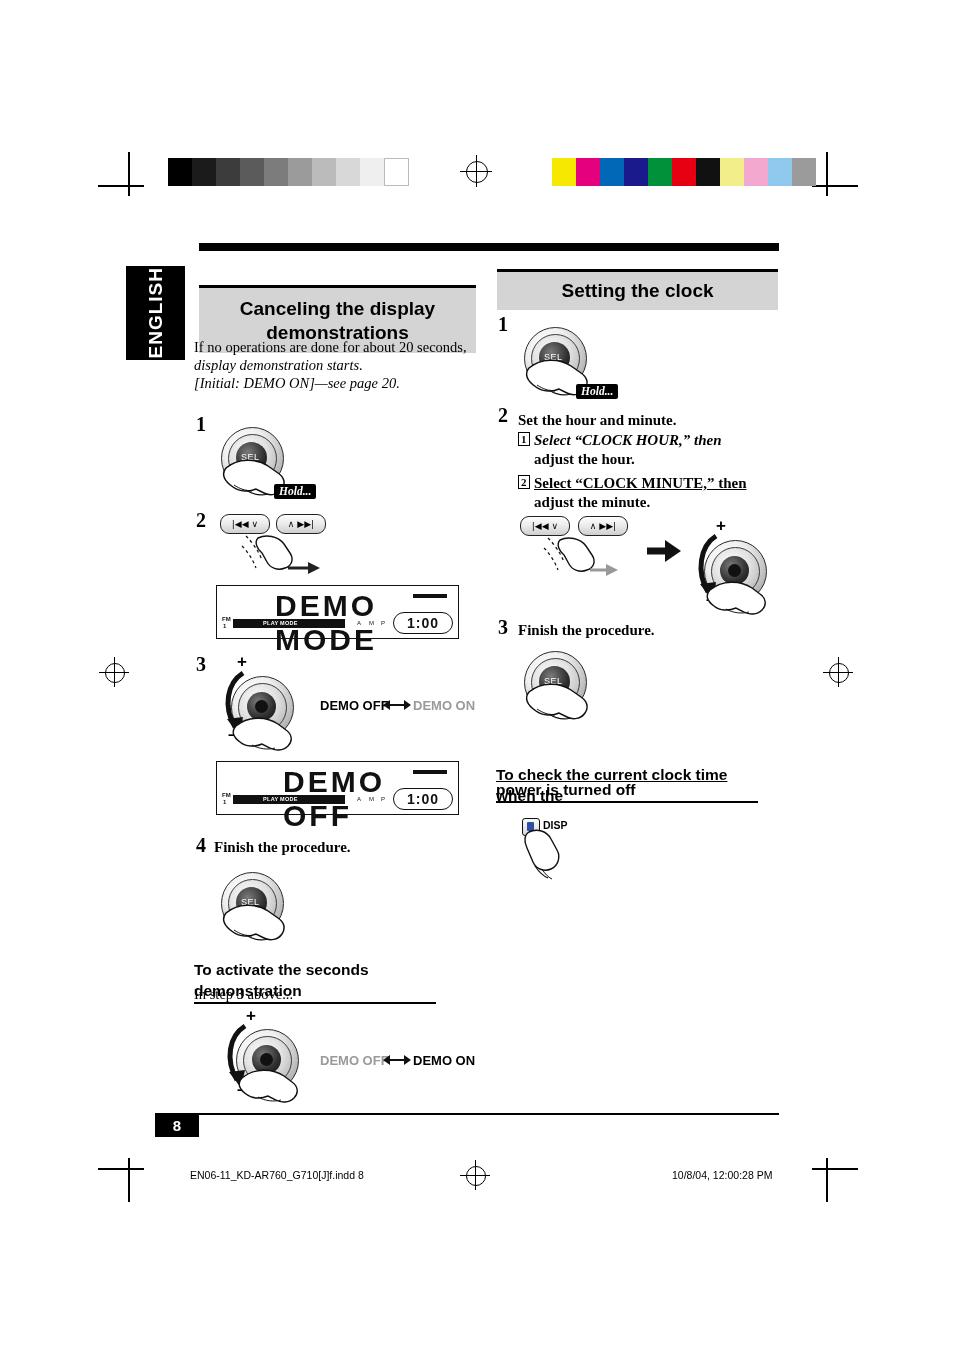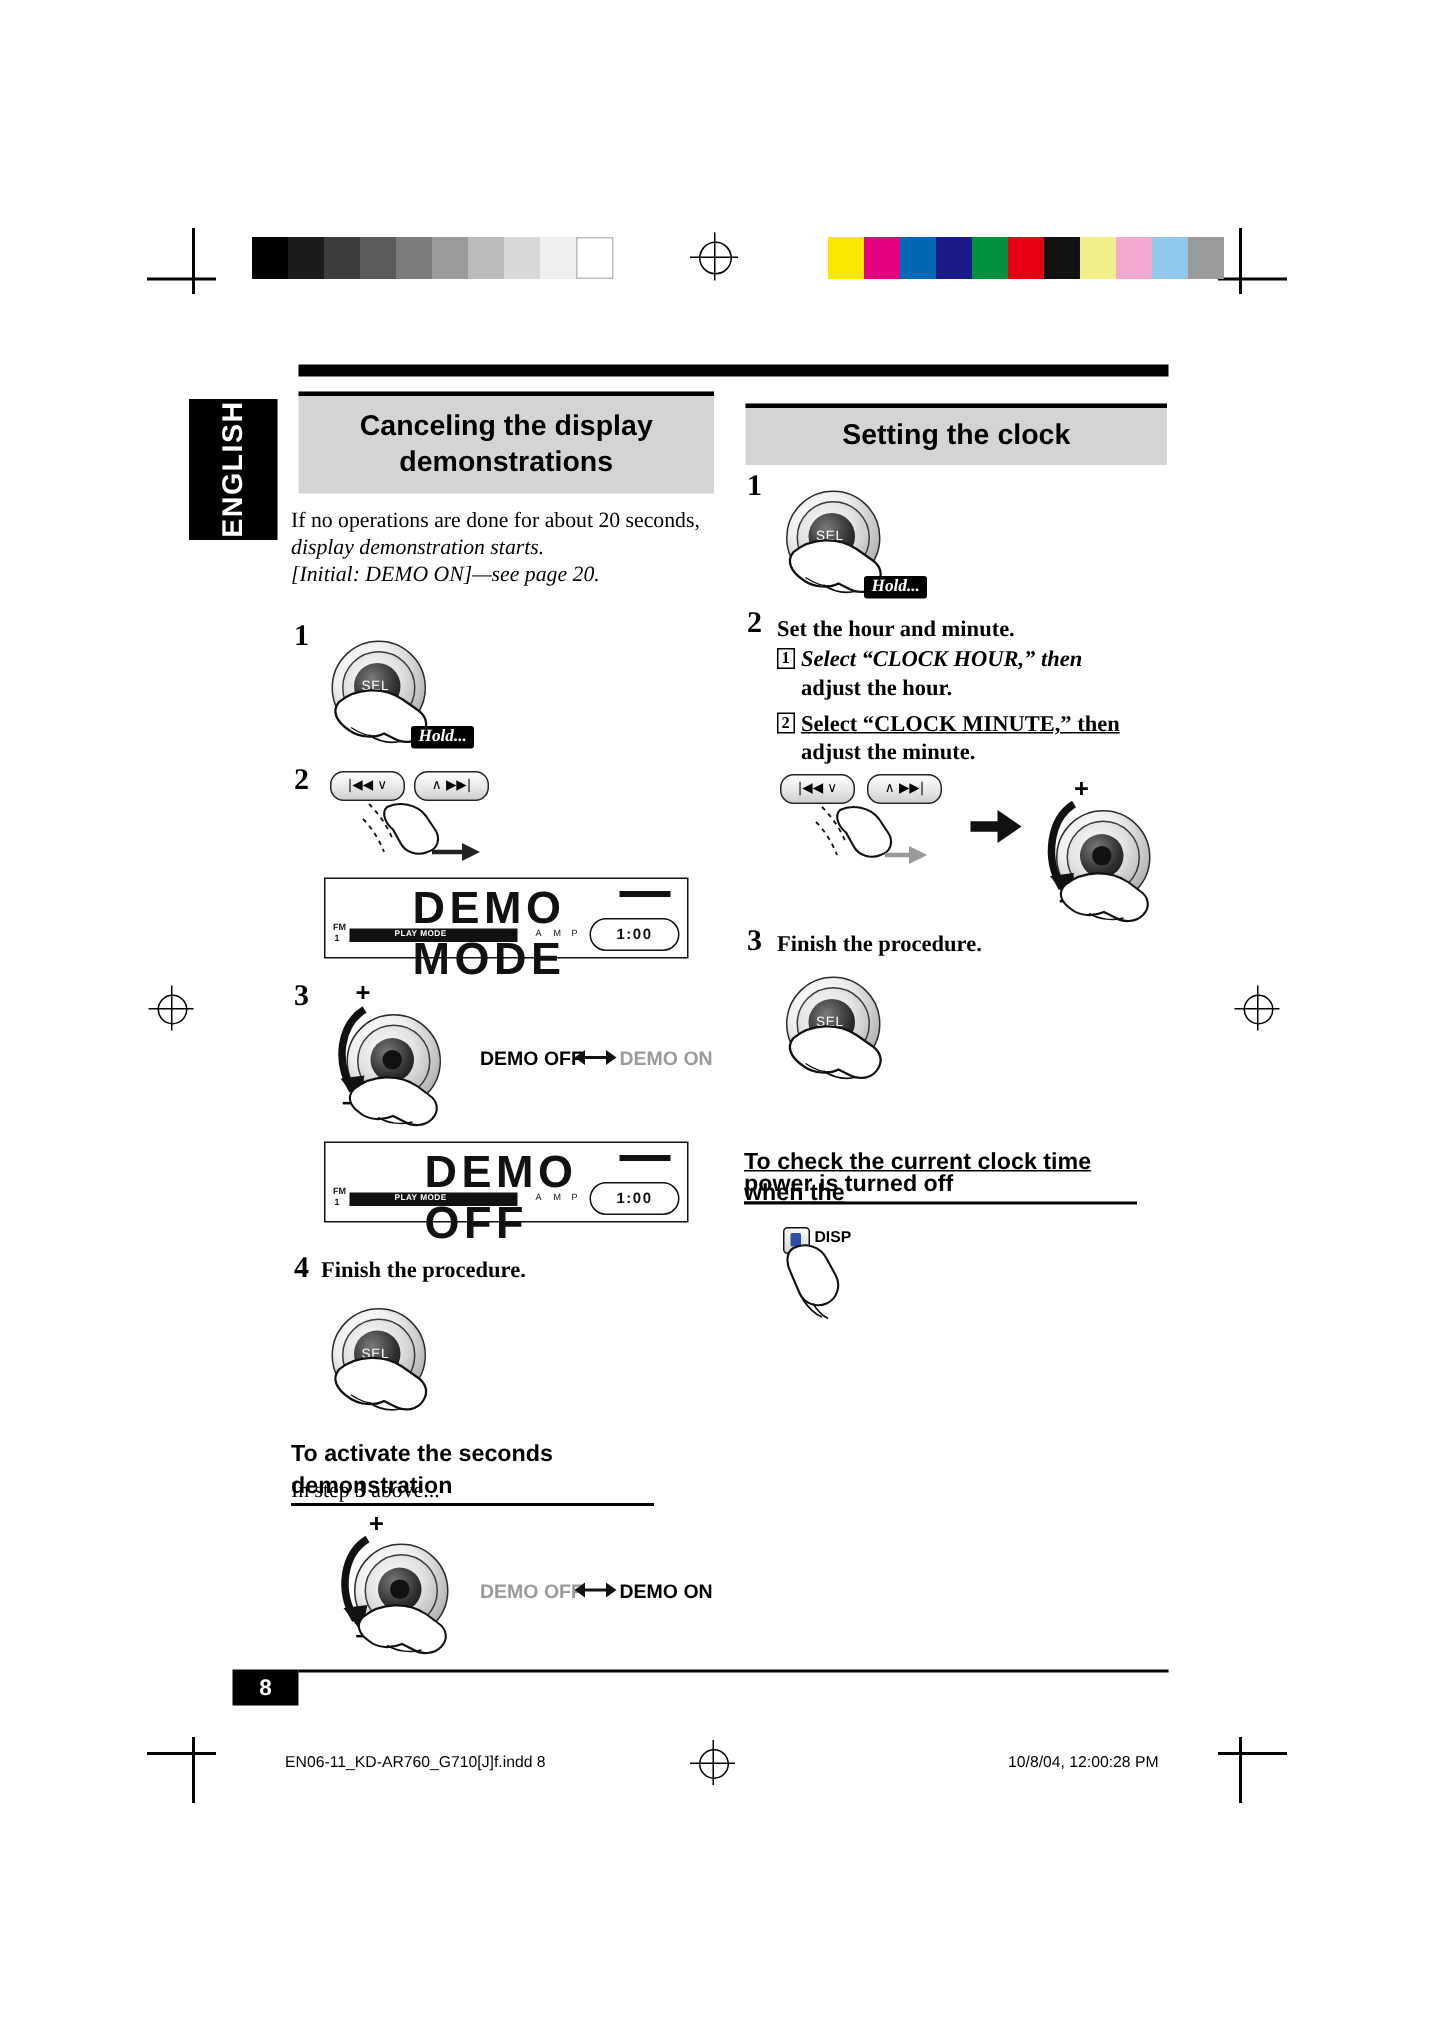--- a/index.html
+++ b/index.html
@@ -110,21 +110,21 @@
   }
   .lcd .big{
     position:absolute;font-family:"Liberation Sans", sans-serif;
     font-weight:bold;font-size:30px;letter-spacing:3px;color:#111;
   }
   .lcd .tiny{position:absolute;font-family:"Liberation Sans", sans-serif;font-size:6px;color:#111;}
   .lcd .blk{position:absolute;background:#111;}
   .lcd .clockbox{
     position:absolute;border:1.4px solid #111;border-radius:11px;
     display:flex;align-items:center;justify-content:center;
-    font-family:"Liberation Sans", sans-serif;font-weight:bold;font-size:10px;
+    font-family:"Liberation Sans", sans-serif;font-weight:bold;font-size:14px;
     letter-spacing:1px;color:#111;
   }
   .lcd .chip{
     position:absolute;background:#111;color:#fff;
     font-family:"Liberation Sans", sans-serif;font-size:5.5px;font-weight:bold;
     padding:1px 2px;letter-spacing:.3px;
   }
 
   .demolabel{
     position:absolute;font-family:"Liberation Sans", sans-serif;
@@ -204,21 +204,21 @@
   <div class="regcross-h" style="left:460px;top:1175px;width:30px;"></div>
   <div class="regcross-v" style="left:475px;top:1160px;height:30px;"></div>
 </div>
 
 <div class="topbar" style="left:199px;top:243px;width:580px;height:8px;"></div>
 
 <div class="engtab" style="left:126px;top:266px;width:59px;height:94px;">
   <span>ENGLISH</span>
 </div>
 
-<div class="secthead" style="left:199px;top:261px;width:277px;height:65px;">
+<div class="secthead" style="left:199px;top:285px;width:277px;height:65px;">
   <div>
     <div>Canceling the display</div>
     <div>demonstrations</div>
   </div>
 </div>
 
 <div class="bodytext" style="left:194px;top:338px;width:300px;">If no operations are done for about 20 seconds,</div>
 <div class="bodytext" style="left:194px;top:356px;width:300px;font-style:italic;">display demonstration starts.</div>
 <div class="bodytext ital" style="left:194px;top:374px;width:300px;">[Initial: DEMO ON]—see page 20.</div>
 

